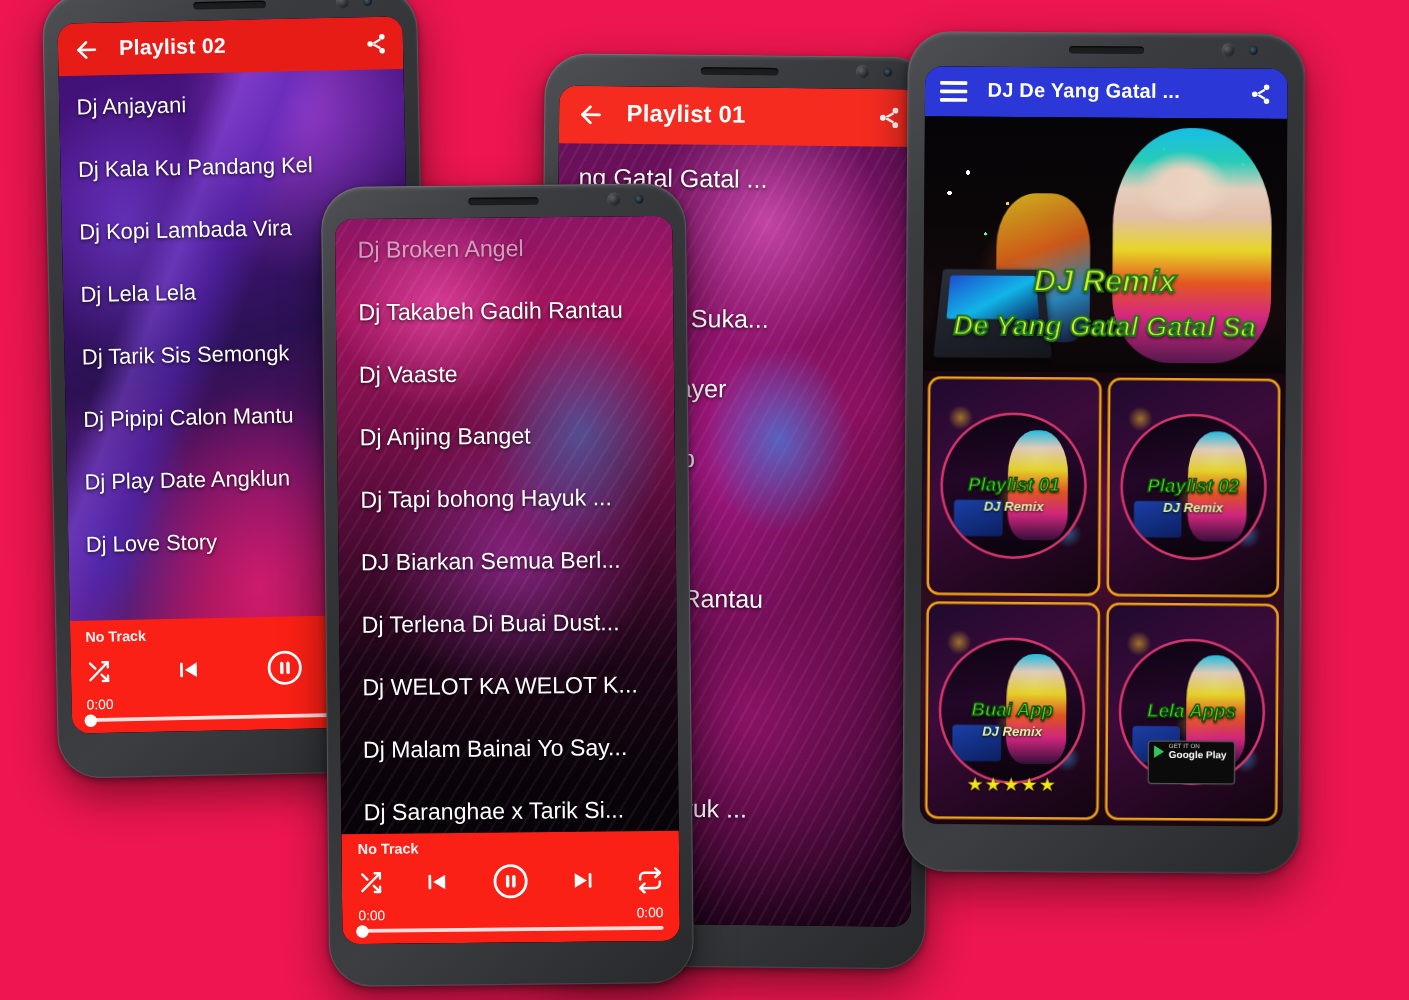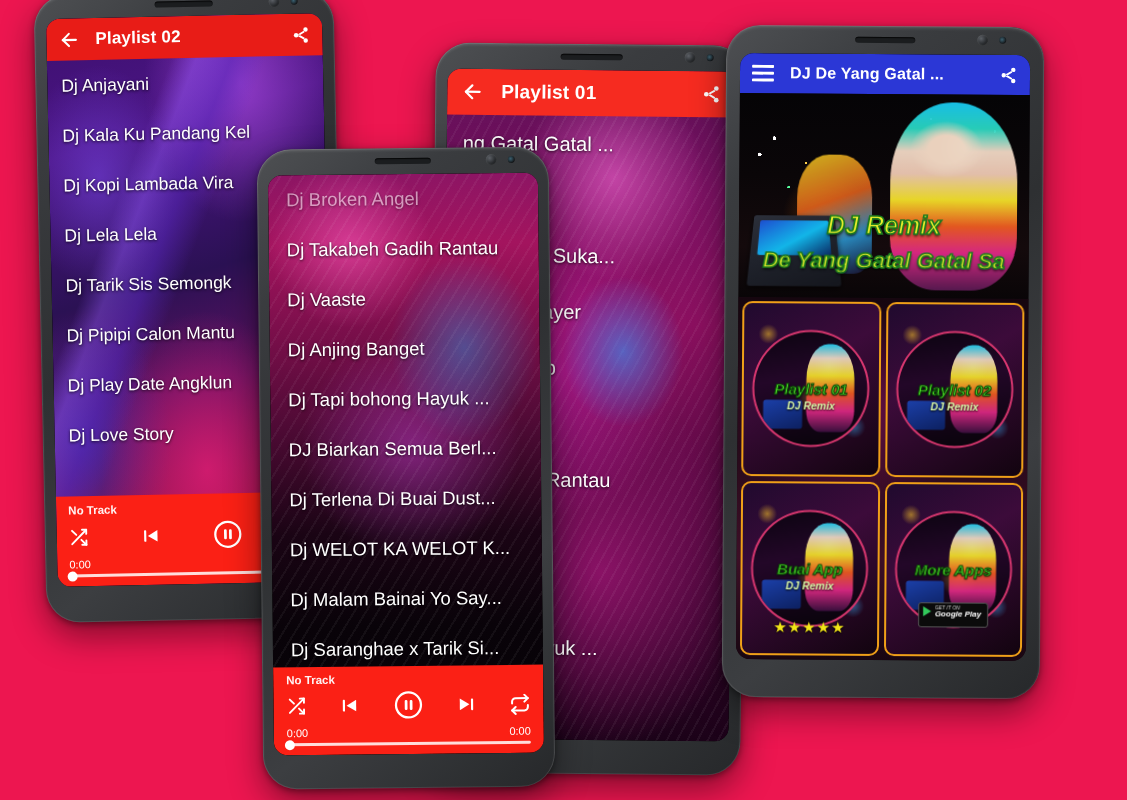--- a/index.html
+++ b/index.html
@@ -273,23 +273,22 @@
   }
   .tile .stars{
     position:absolute;left:0;right:0;bottom:10%;text-align:center;
     font-size:15px;color:#f2e617;letter-spacing:1px;
     text-shadow:0 1px 2px rgba(0,0,0,.9);
   }
   .tile .gp{
     position:absolute;left:50%;transform:translateX(-50%);
     bottom:16%;
     background:#0b0b0b;border:1px solid #555;border-radius:3px;
-    padding:2px 6px 8px 4px;display:flex;align-items:center;gap:4px;
+    padding:2px 6px 18px 4px;display:flex;align-items:center;gap:4px;
     white-space:nowrap;
-    font-style:italic;
   }
   .tile .gp .tri{
     width:0;height:0;border-left:8px solid #32c95b;
     border-top:5px solid transparent;border-bottom:5px solid transparent;
   }
   .tile .gp .gtxt{display:flex;flex-direction:column;line-height:1;}
   .tile .gp .g1{font-size:5px;color:#cfcfcf;}
   .tile .gp .g2{font-size:8px;color:#fff;font-weight:600;}
 
   
@@ -406,21 +405,21 @@
           <div class="lbl">Buai App</div>
           <div class="sub">DJ Remix</div>
           <div class="stars">★★★★★</div>
         </div>
 
         <div class="tile">
           <div class="disc">
             <div class="lap"></div>
             <div class="figure"></div>
           </div>
-          <div class="lbl">More Apps</div>
+          <div class="lbl">Lela Apps</div>
           <div class="gp">
             <span class="tri"></span>
             <span class="gtxt">
               <span class="g1">GET IT ON</span>
               <span class="g2">Google Play</span>
             </span>
           </div>
         </div>
 
       </div>

